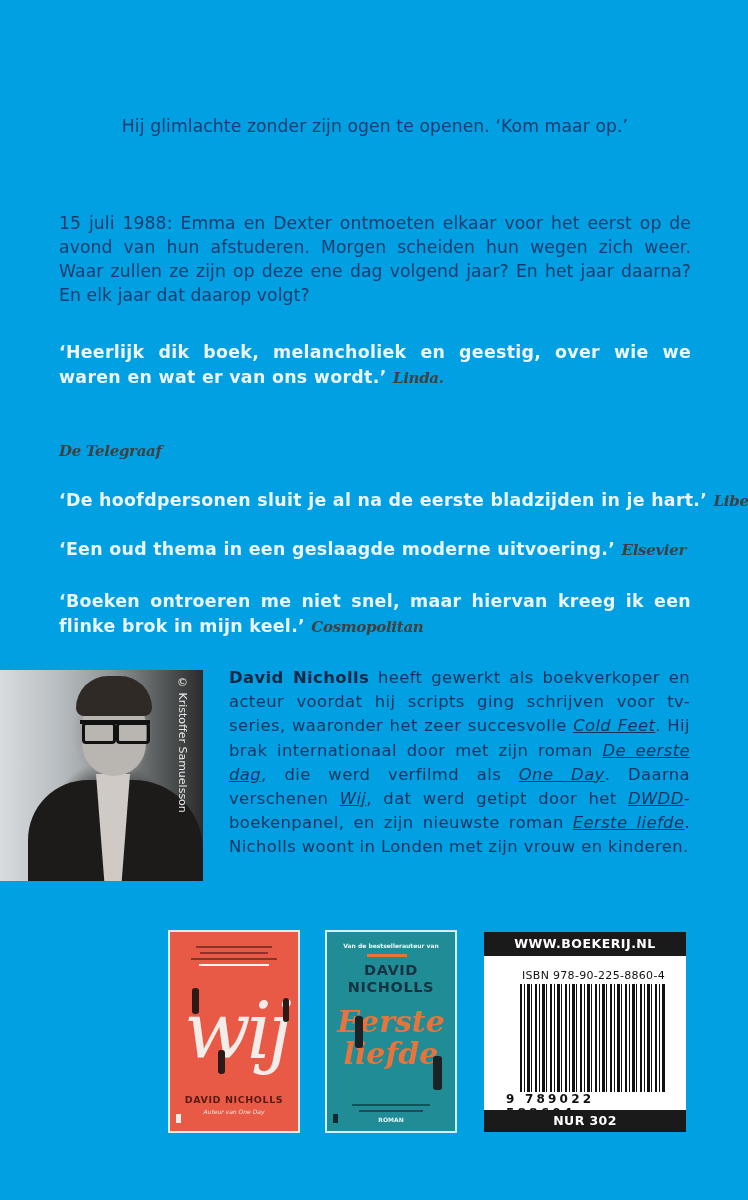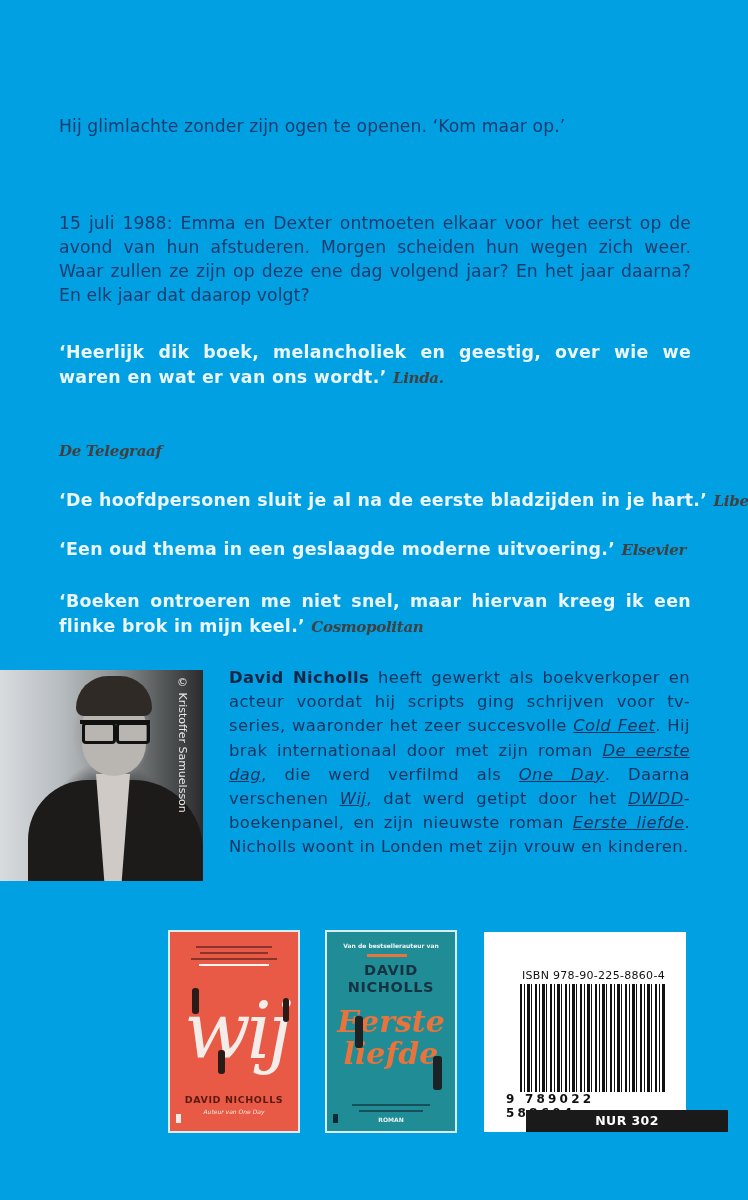--- a/index.html
+++ b/index.html
@@ -148,28 +148,28 @@
       #111 7px, #111 10px, #fff 10px, #fff 11px, #111 11px, #111 12px, #fff 12px, #fff 15px);
   }
   .barcode-box .digits {
     position: absolute; left: 22px; top: 160px; width: 164px;
     font-weight: bold; font-size: 12px; color: #111; letter-spacing: 3.2px;
     background: #fff;
   }
   .barcode-box .nur {
     position: absolute; left: 0; bottom: 0; width: 100%; height: 22px;
     background: #1a1a1a; color: #ffffff; text-align: center;
-    font-weight: bold; font-size: 12.5px; line-height: 22px; letter-spacing: 0.4px; margin-left: 42px;
+    font-weight: bold; font-size: 12.5px; line-height: 22px; letter-spacing: 0.4px;
   }
 </style>
 </head>
 <body>
 
 <div class="para" style="top:114px;">
-  <div style="text-align:left;">Hij glimlachte zonder zijn ogen te openen. ‘Kom maar op.’</div>
+  <div style="text-align:center;">Hij glimlachte zonder zijn ogen te openen. ‘Kom maar op.’</div>
 </div>
 
 <div class="para" style="top:211px;">15 juli 1988: Emma en Dexter ontmoeten elkaar voor het eerst op de avond van hun afstuderen. Morgen scheiden hun wegen zich weer. Waar zullen ze zijn op deze ene dag volgend jaar? En het jaar daarna? En elk jaar dat daarop volgt?</div>
 
 <div class="quote" style="top:340px;">
   <span>‘Heerlijk dik boek, melancholiek en geestig, over wie we waren en wat er van ons wordt.’</span>
   <span class="source">Linda.</span>
 </div>
 <div class="quote" style="top:413px;">
   <br>
@@ -229,17 +229,18 @@
   <div class="silhouette" style="left:106px; top:124px; width:9px; height:34px; background:#1a2226;"></div>
   <div class="quote-lines">
     <div style="width:85%"></div>
       <div style="width:70%"></div>
   </div>
   <div class="genre">ROMAN</div>
   <div class="publisher-mark"></div>
 </div>
 
 <div class="barcode-box">
+  <div class="site">WWW.BOEKERIJ.NL</div>
   <div class="isbn">ISBN 978-90-225-8860-4</div>
   <div class="bars"></div>
   <div class="digits">9 789022 588604</div>
   <div class="nur">NUR 302</div>
 </div>
 
 </body></html>

